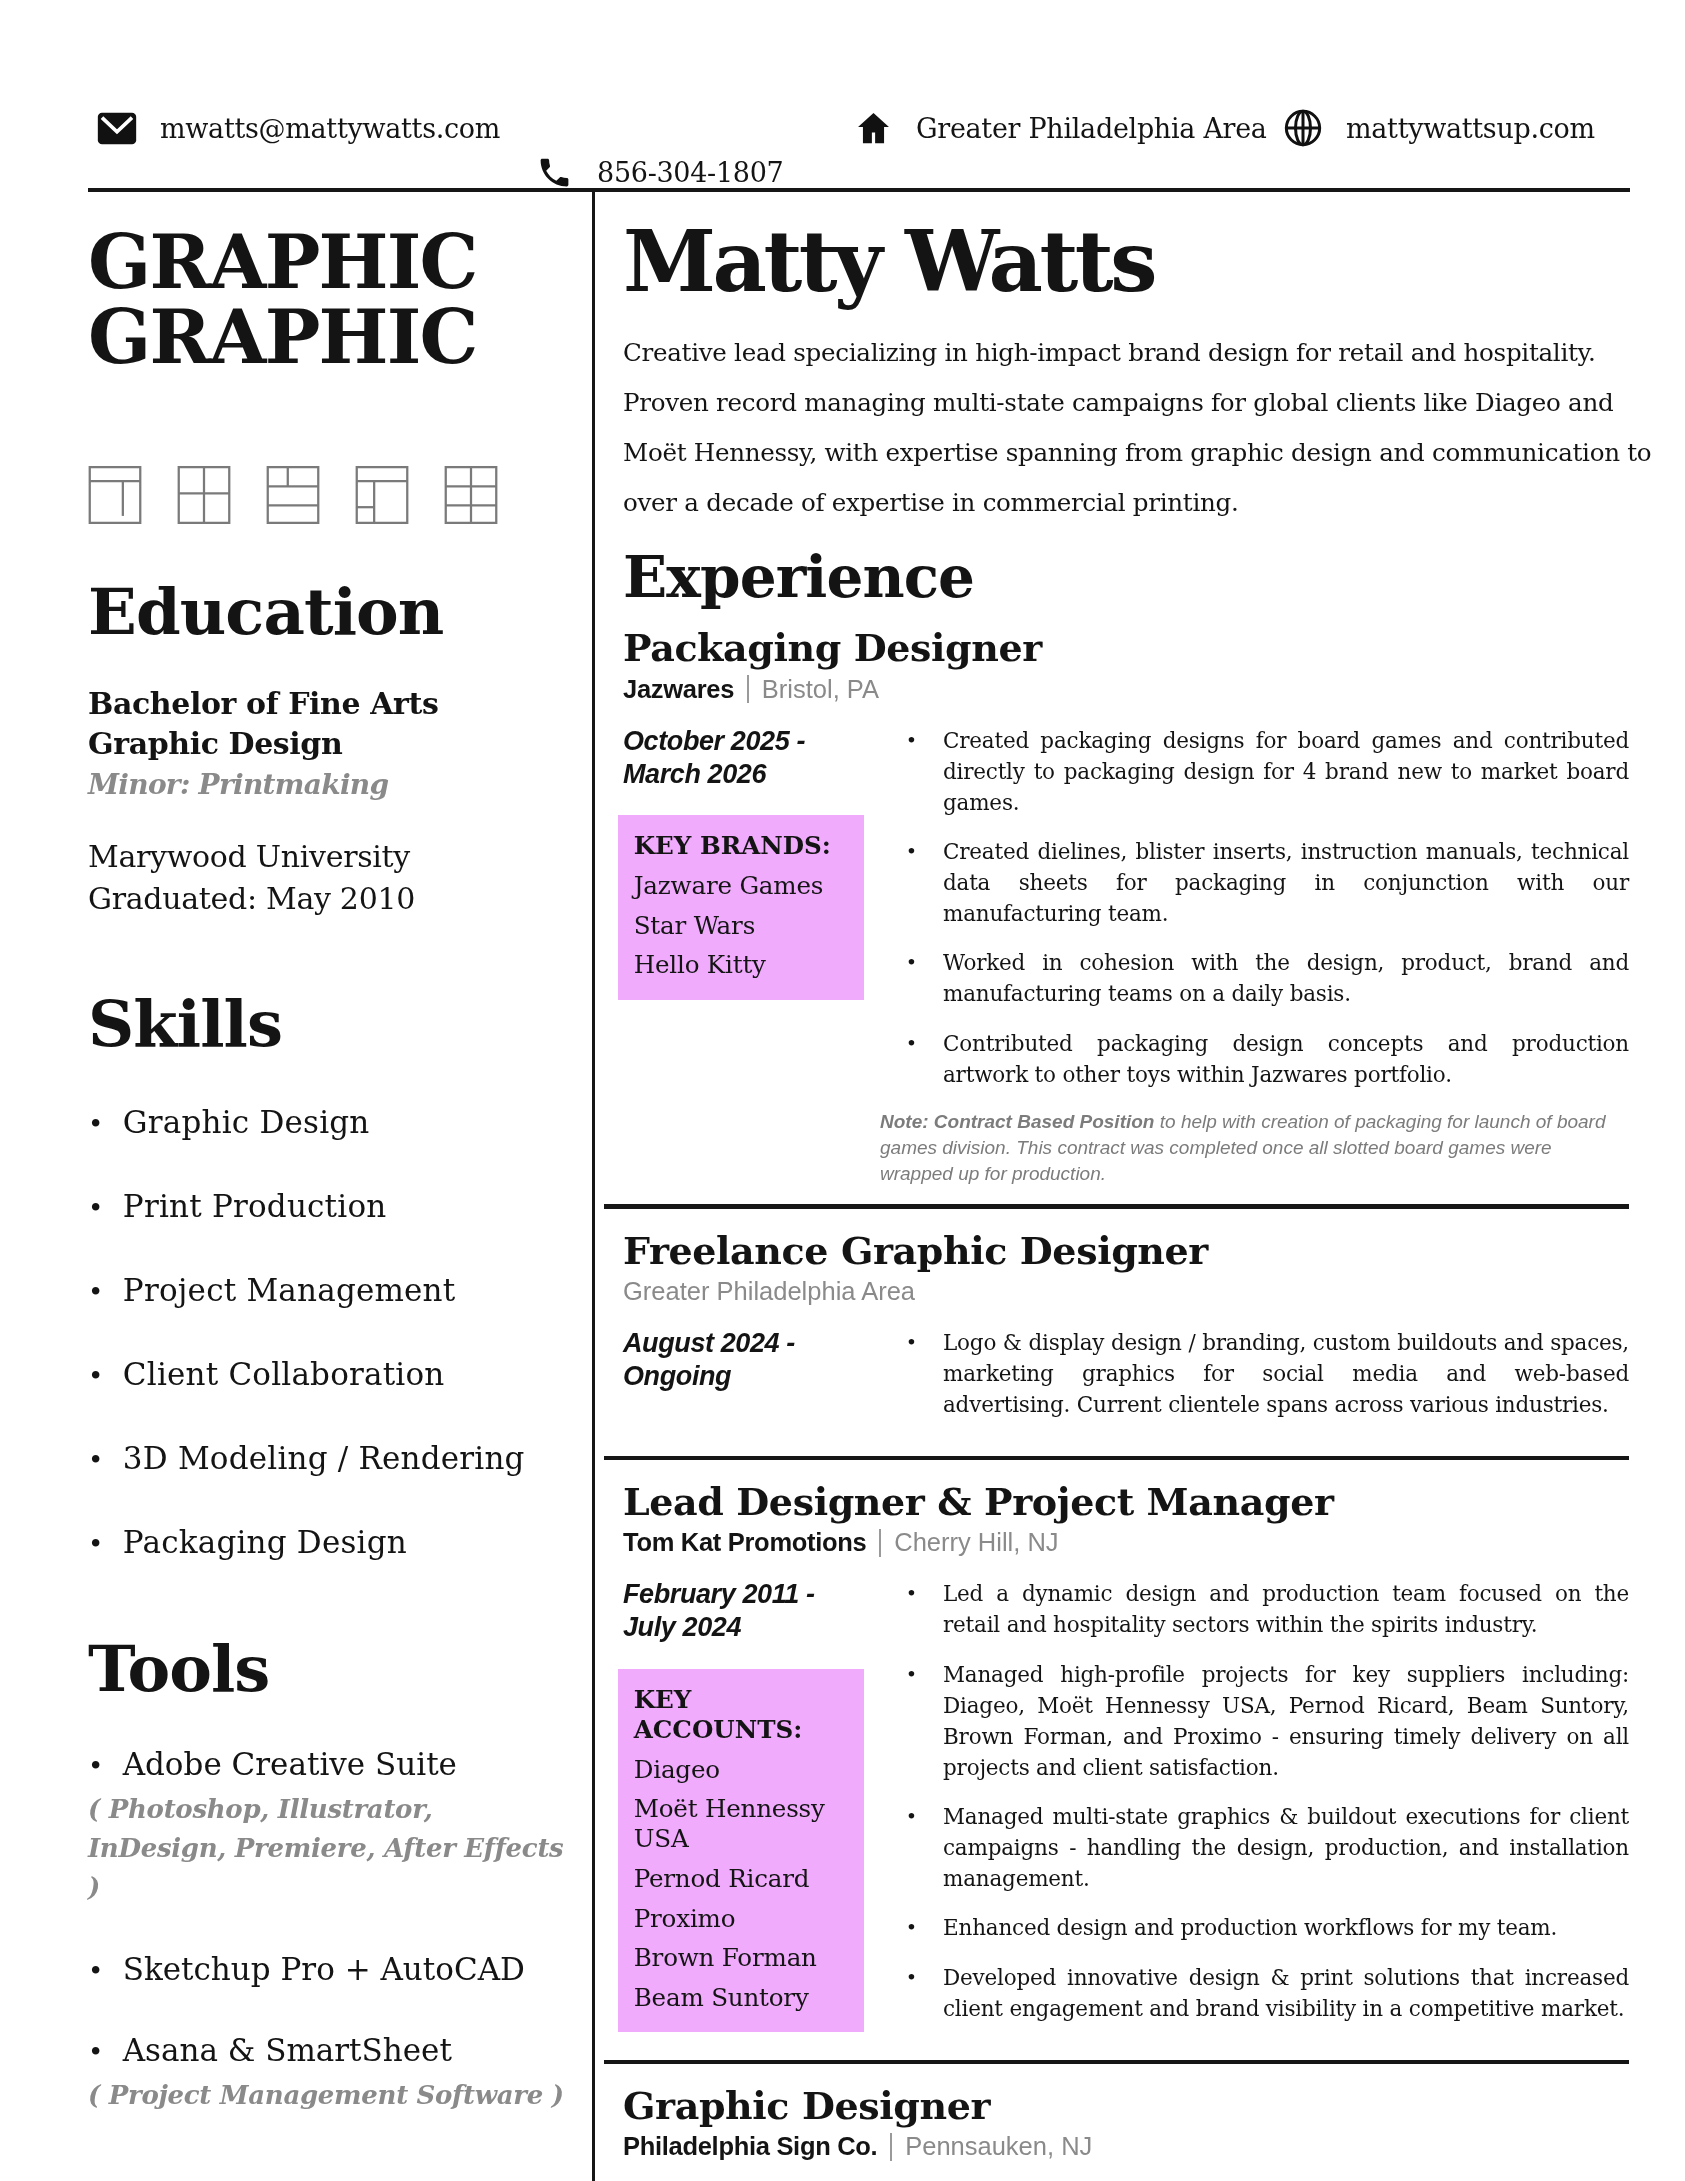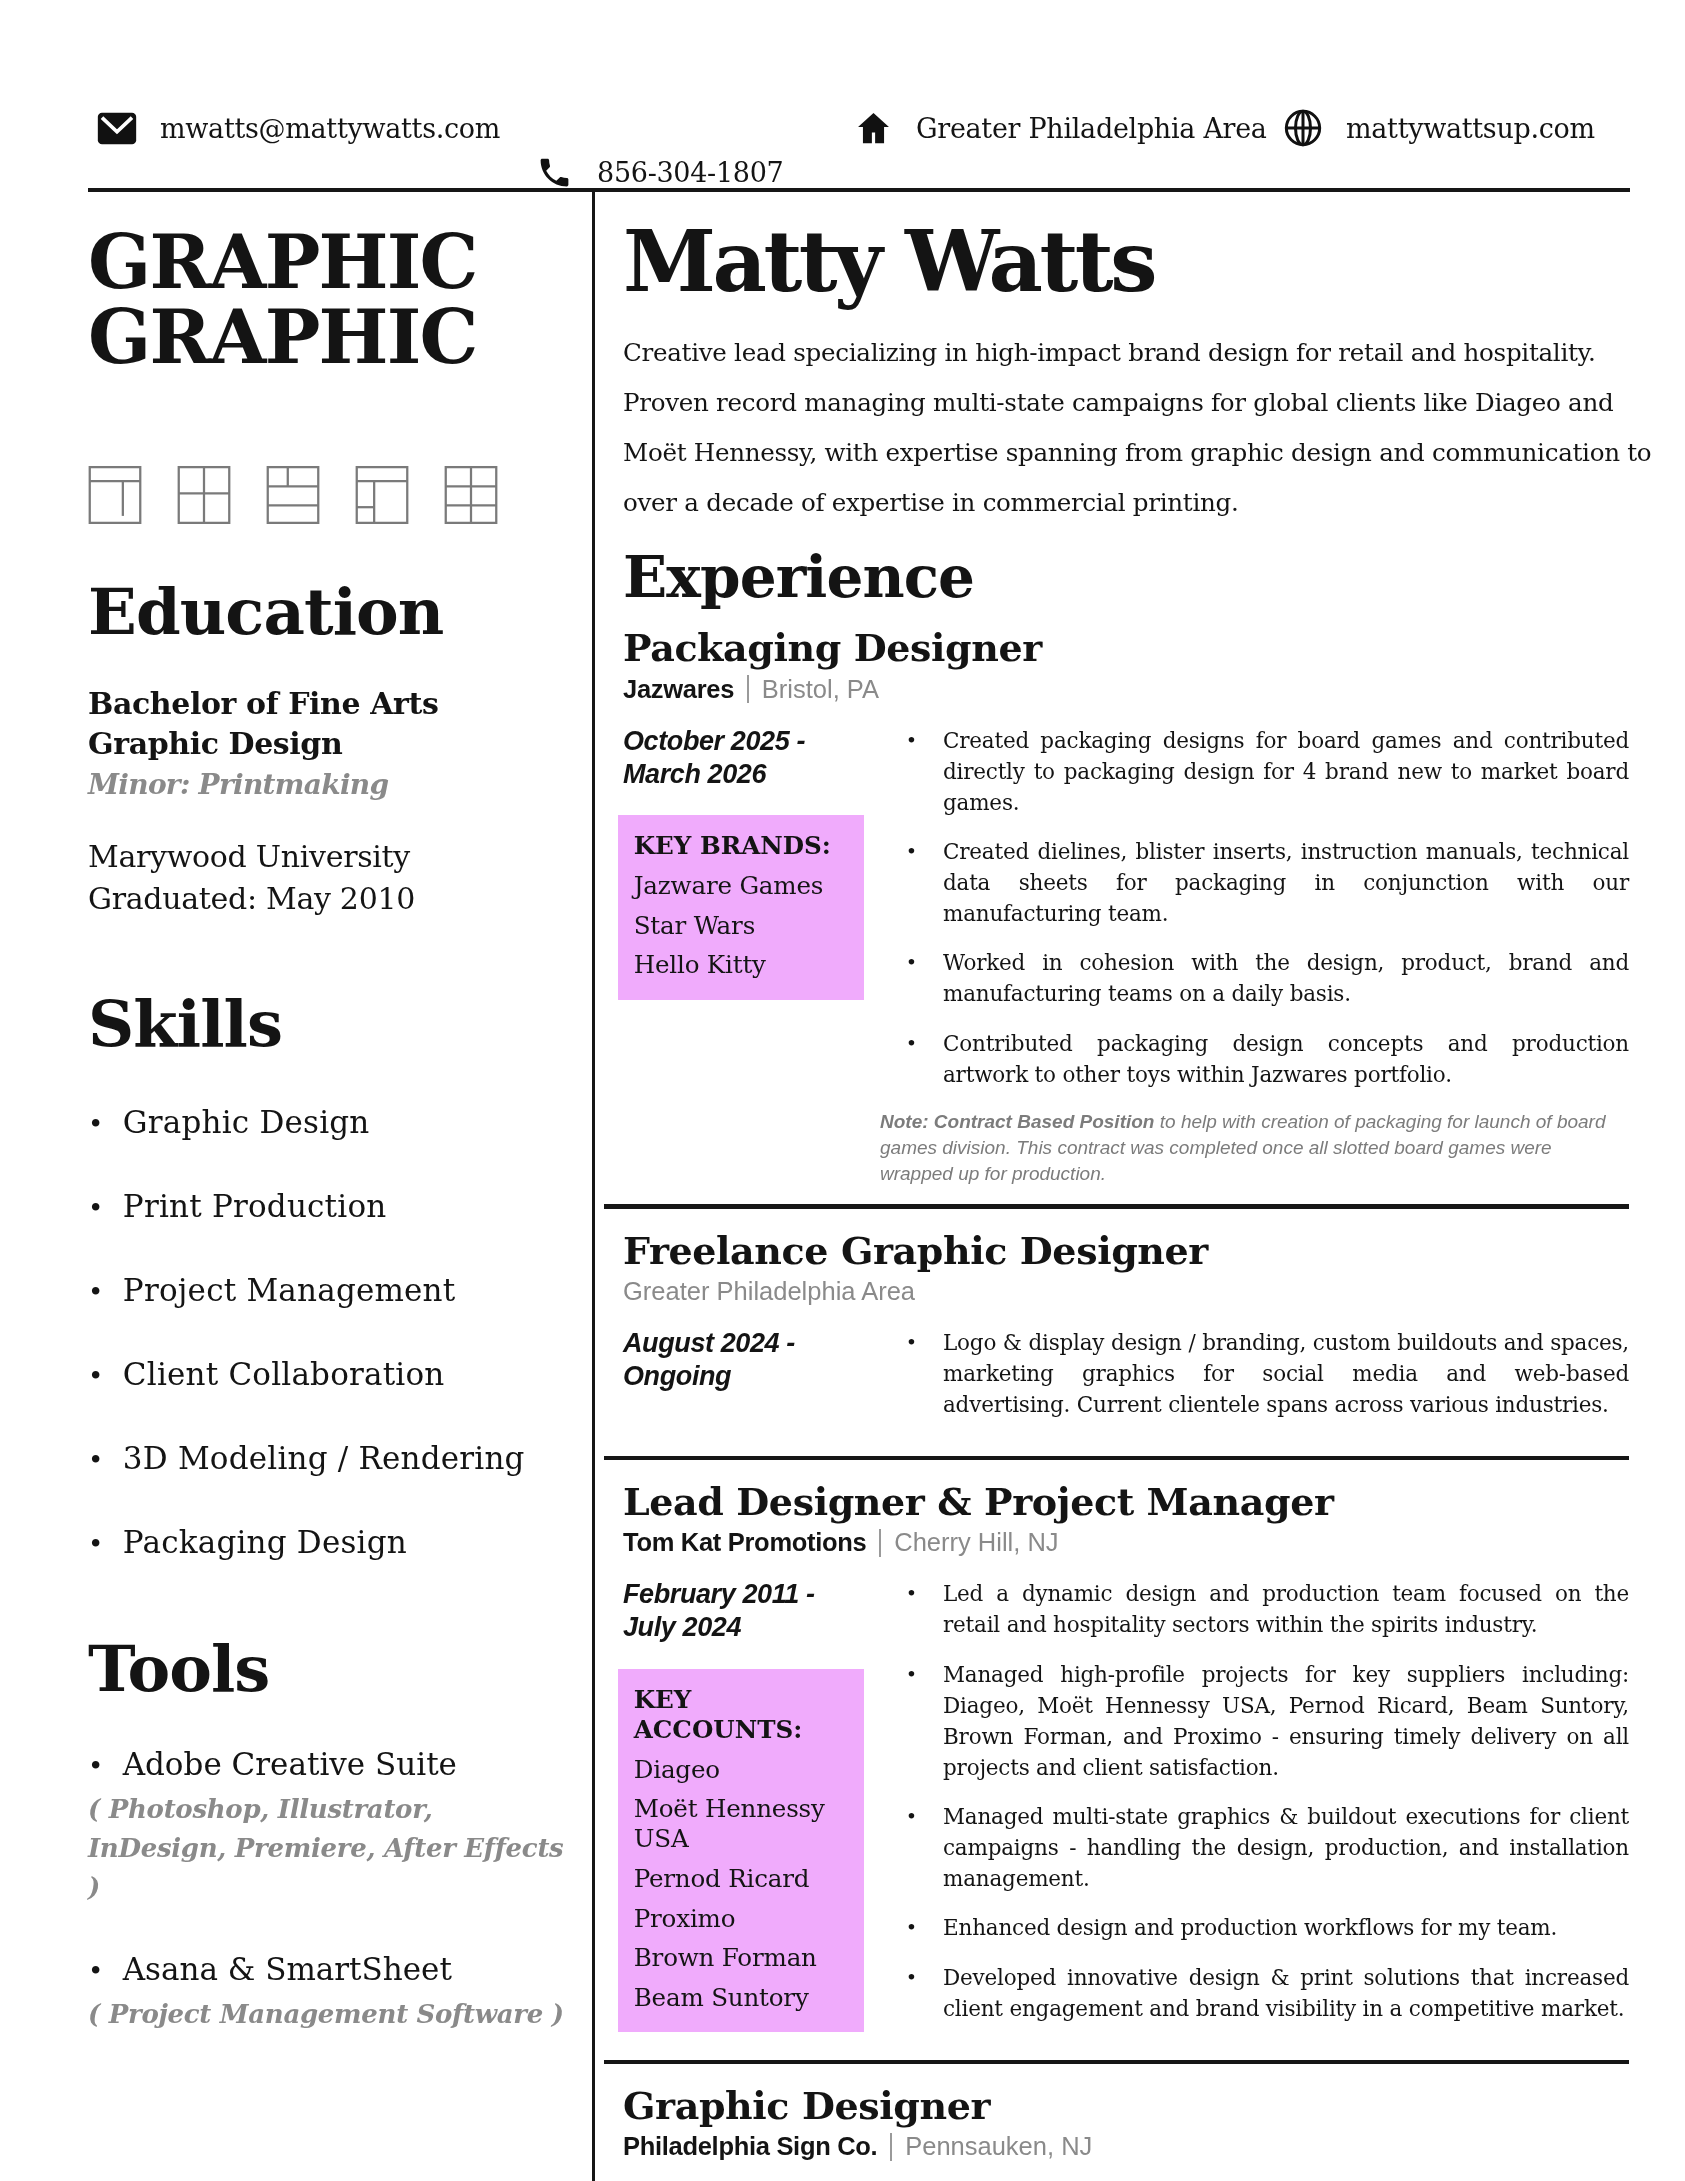--- a/index.html
+++ b/index.html
@@ -176,20 +176,21 @@
     <div class="skill-item">Graphic Design</div>
     <div class="skill-item">Print Production</div>
     <div class="skill-item">Project Management</div>
     <div class="skill-item">Client Collaboration</div>
     <div class="skill-item">3D Modeling / Rendering</div>
     <div class="skill-item">Packaging Design</div>
 
     <div class="side-heading tools-heading">Tools</div>
     <div class="tool-label">Adobe Creative Suite</div>
     <div class="tool-detail">( Photoshop, Illustrator, InDesign, Premiere, After Effects )</div>
+    <div class="tool-label">Sketchup Pro + AutoCAD</div>
     <div class="tool-label">Asana &amp; SmartSheet</div>
     <div class="tool-detail">( Project Management Software )</div>
   </div>
 
   <div class="main">
     <div class="name">Matty Watts</div>
 
     <div class="summary">
       <div class="summary-line">Creative lead specializing in high-impact brand design for retail and hospitality.</div>
       <div class="summary-line">Proven record managing multi-state campaigns for global clients like Diageo and</div>

